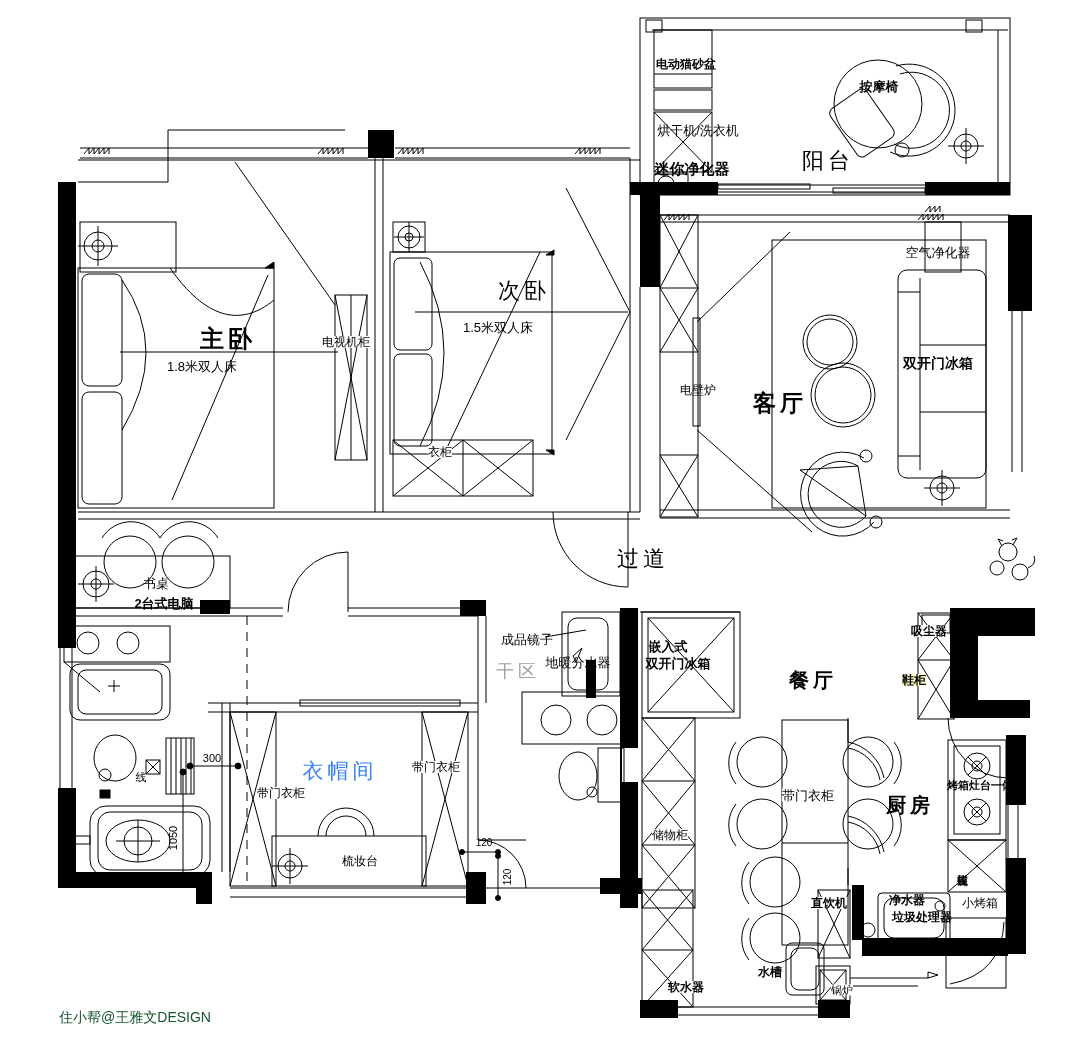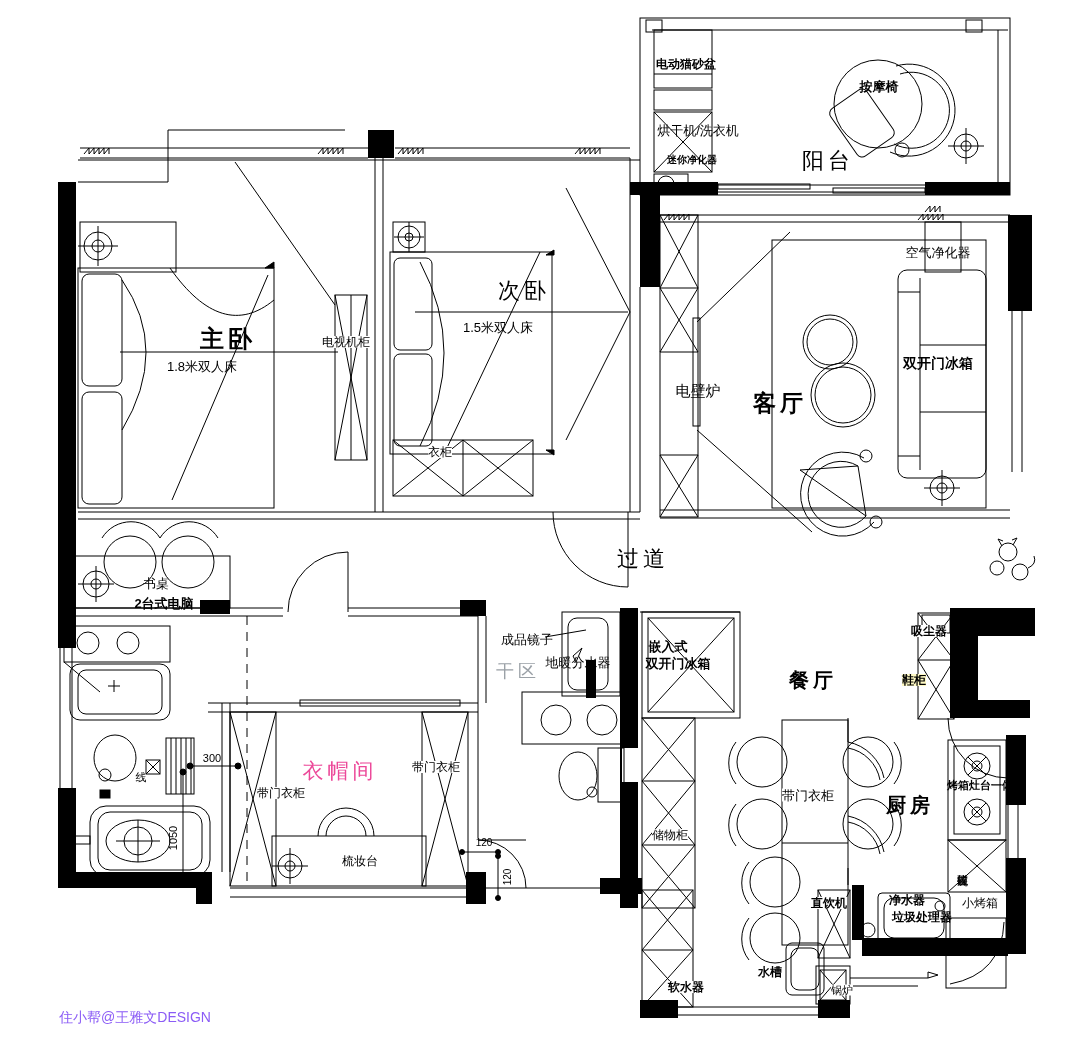--- a/index.html
+++ b/index.html
@@ -311,56 +311,56 @@
     <circle cx="997" cy="568" r="7"></circle>
     <circle cx="1020" cy="572" r="8"></circle>
     <path d="M1002,546 l-4,-7 5,2 M1013,545 l4,-7 -5,2 M1028,568 q9,-4 6,-12"></path>
   </g>
 </svg>
 
 <div class="lbl big" style="left:828px;top:161px;font-size:22px;">阳台</div>
 <div class="lbl" style="left:873px;top:86px;font-size:13px;font-weight:bold;padding-left:12px;">按摩椅</div>
 <div class="lbl" style="left:686px;top:64px;font-size:12px;font-weight:bold;">电动猫砂盆</div>
 <div class="lbl" style="left:698px;top:130px;font-size:13px;">烘干机/洗衣机</div>
-<div class="lbl" style="left:692px;top:160px;font-size:10px;font-weight:bold;">迷你净化器</div>
+<div class="lbl" style="left:692px;top:168px;font-size:15px;font-weight:bold;">迷你净化器</div>
 <div class="lbl" style="left:938px;top:252px;font-size:13px;">空气净化器</div>
 <div class="lbl big" style="left:780px;top:403px;font-size:23px;font-weight:bold;">客厅</div>
 <div class="lbl" style="left:938px;top:363px;font-size:14px;font-weight:bold;">双开门冰箱</div>
-<div class="lbl" style="left:698px;top:390px;font-size:15px;">电壁炉</div>
+<div class="lbl" style="left:698px;top:390px;font-size:12px;">电壁炉</div>
 <div class="lbl big" style="left:228px;top:339px;font-size:24px;font-weight:bold;">主卧</div>
 <div class="lbl" style="left:202px;top:366px;font-size:13px;">1.8米双人床</div>
 <div class="lbl" style="left:346px;top:342px;font-size:12px;background:#fff;">电视机柜</div>
 <div class="lbl big" style="left:524px;top:291px;font-size:22px;">次卧</div>
 <div class="lbl" style="left:498px;top:327px;font-size:13px;">1.5米双人床</div>
 <div class="lbl" style="left:440px;top:452px;font-size:12px;background:#fff;">衣柜</div>
 <div class="lbl big" style="left:643px;top:559px;font-size:22px;">过道</div>
 <div class="lbl" style="left:156px;top:583px;font-size:13px;">书桌</div>
 <div class="lbl" style="left:164px;top:603px;font-size:13px;font-weight:bold;">2台式电脑</div>
 <div class="lbl" style="left:527px;top:639px;font-size:13px;">成品镜子</div>
 <div class="lbl big" style="left:518px;top:671px;font-size:18px;color:#9aa0a6;">干区</div>
 <div class="lbl" style="left:578px;top:662px;font-size:13px;">地暖分水器</div>
 <div class="lbl" style="left:668px;top:646px;font-size:13px;font-weight:bold;">嵌入式</div>
 <div class="lbl" style="left:678px;top:663px;font-size:13px;font-weight:bold;">双开门冰箱</div>
 <div class="lbl big" style="left:813px;top:680px;font-size:20px;font-weight:bold;">餐厅</div>
 <div class="lbl" style="left:929px;top:631px;font-size:12px;font-weight:bold;background:#fff;">吸尘器</div>
 <div class="lbl" style="left:914px;top:680px;font-size:12px;font-weight:bold;background:#fef9c3;">鞋柜</div>
 <div class="lbl" style="left:281px;top:793px;font-size:12px;background:#fff;">带门衣柜</div>
-<div class="lbl big" style="left:340px;top:770px;font-size:21px;color:#ec4899;">衣帽间</div>
+<div class="lbl big" style="left:340px;top:770px;font-size:21px;color:#3b82f6;">衣帽间</div>
 <div class="lbl" style="left:436px;top:767px;font-size:12px;background:#fff;">带门衣柜</div>
 <div class="lbl" style="left:360px;top:861px;font-size:12px;">梳妆台</div>
 <div class="lbl" style="left:670px;top:795px;font-size:12px;background:#fff;margin-top:40px;">储物柜</div>
 <div class="lbl" style="left:808px;top:795px;font-size:13px;background:#fff;">带门衣柜</div>
 <div class="lbl big" style="left:910px;top:805px;font-size:20px;font-weight:bold;">厨房</div>
 <div class="lbl" style="left:980px;top:785px;font-size:11px;font-weight:bold;">烤箱灶台一体</div>
 <div class="lbl vert" style="left:962px;top:866px;font-size:11px;">碗碟拉篮</div>
 <div class="lbl" style="left:980px;top:903px;font-size:12px;background:#fff;">小烤箱</div>
 <div class="lbl" style="left:907px;top:900px;font-size:12px;font-weight:bold;">净水器</div>
 <div class="lbl" style="left:922px;top:917px;font-size:12px;font-weight:bold;">垃圾处理器</div>
 <div class="lbl" style="left:829px;top:903px;font-size:12px;font-weight:bold;background:#fff;">直饮机</div>
 <div class="lbl" style="left:770px;top:972px;font-size:12px;font-weight:bold;background:#fff;">水槽</div>
 <div class="lbl" style="left:842px;top:990px;font-size:11px;background:#fff;">锅炉</div>
 <div class="lbl" style="left:686px;top:987px;font-size:12px;font-weight:bold;background:#fff;">软水器</div>
 <div class="lbl" style="left:141px;top:777px;font-size:11px;">线</div>
 <div class="lbl" style="left:212px;top:758px;font-size:11px;">300</div>
 <div class="lbl rot" style="left:173px;top:838px;font-size:11px;">1050</div>
 <div class="lbl" style="left:484px;top:843px;font-size:10px;">120</div>
 <div class="lbl rot" style="left:508px;top:877px;font-size:10px;">120</div>
-<div class="lbl" style="left:135px;top:1017px;font-size:14px;color:#8b5cf6;">住小帮@王雅文DESIGN</div>
+<div class="lbl" style="left:135px;top:1017px;font-size:14px;color:#14532d;">住小帮@王雅文DESIGN</div>
 
 </body></html>

